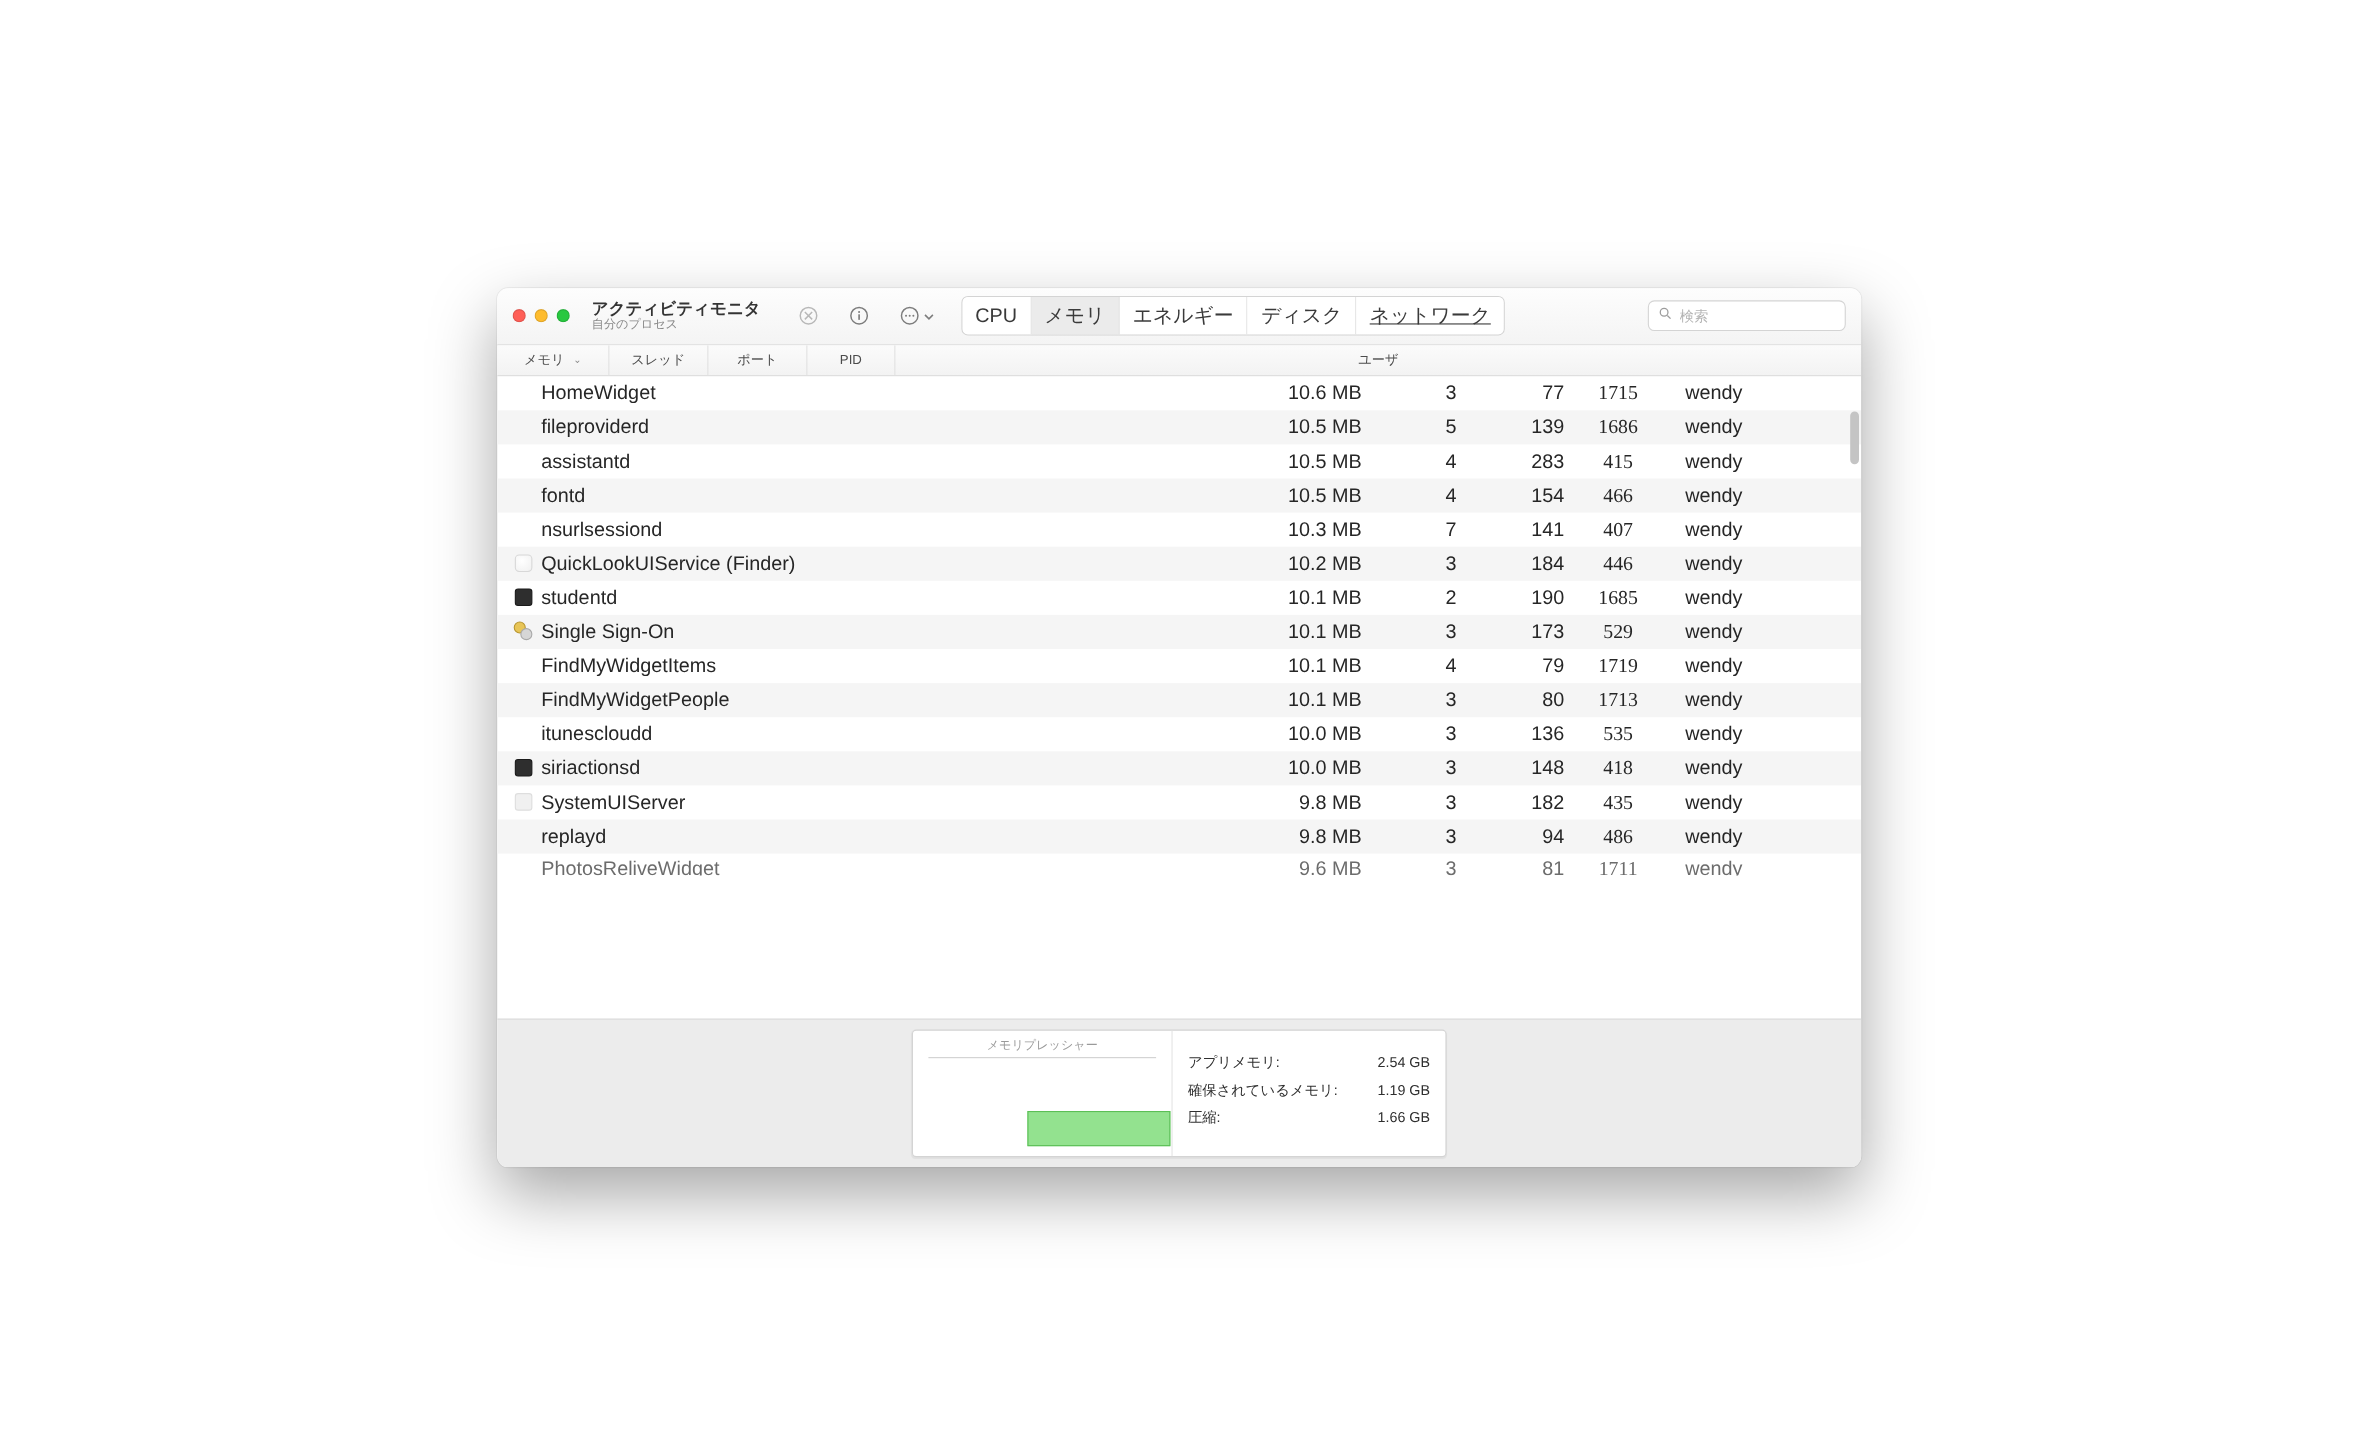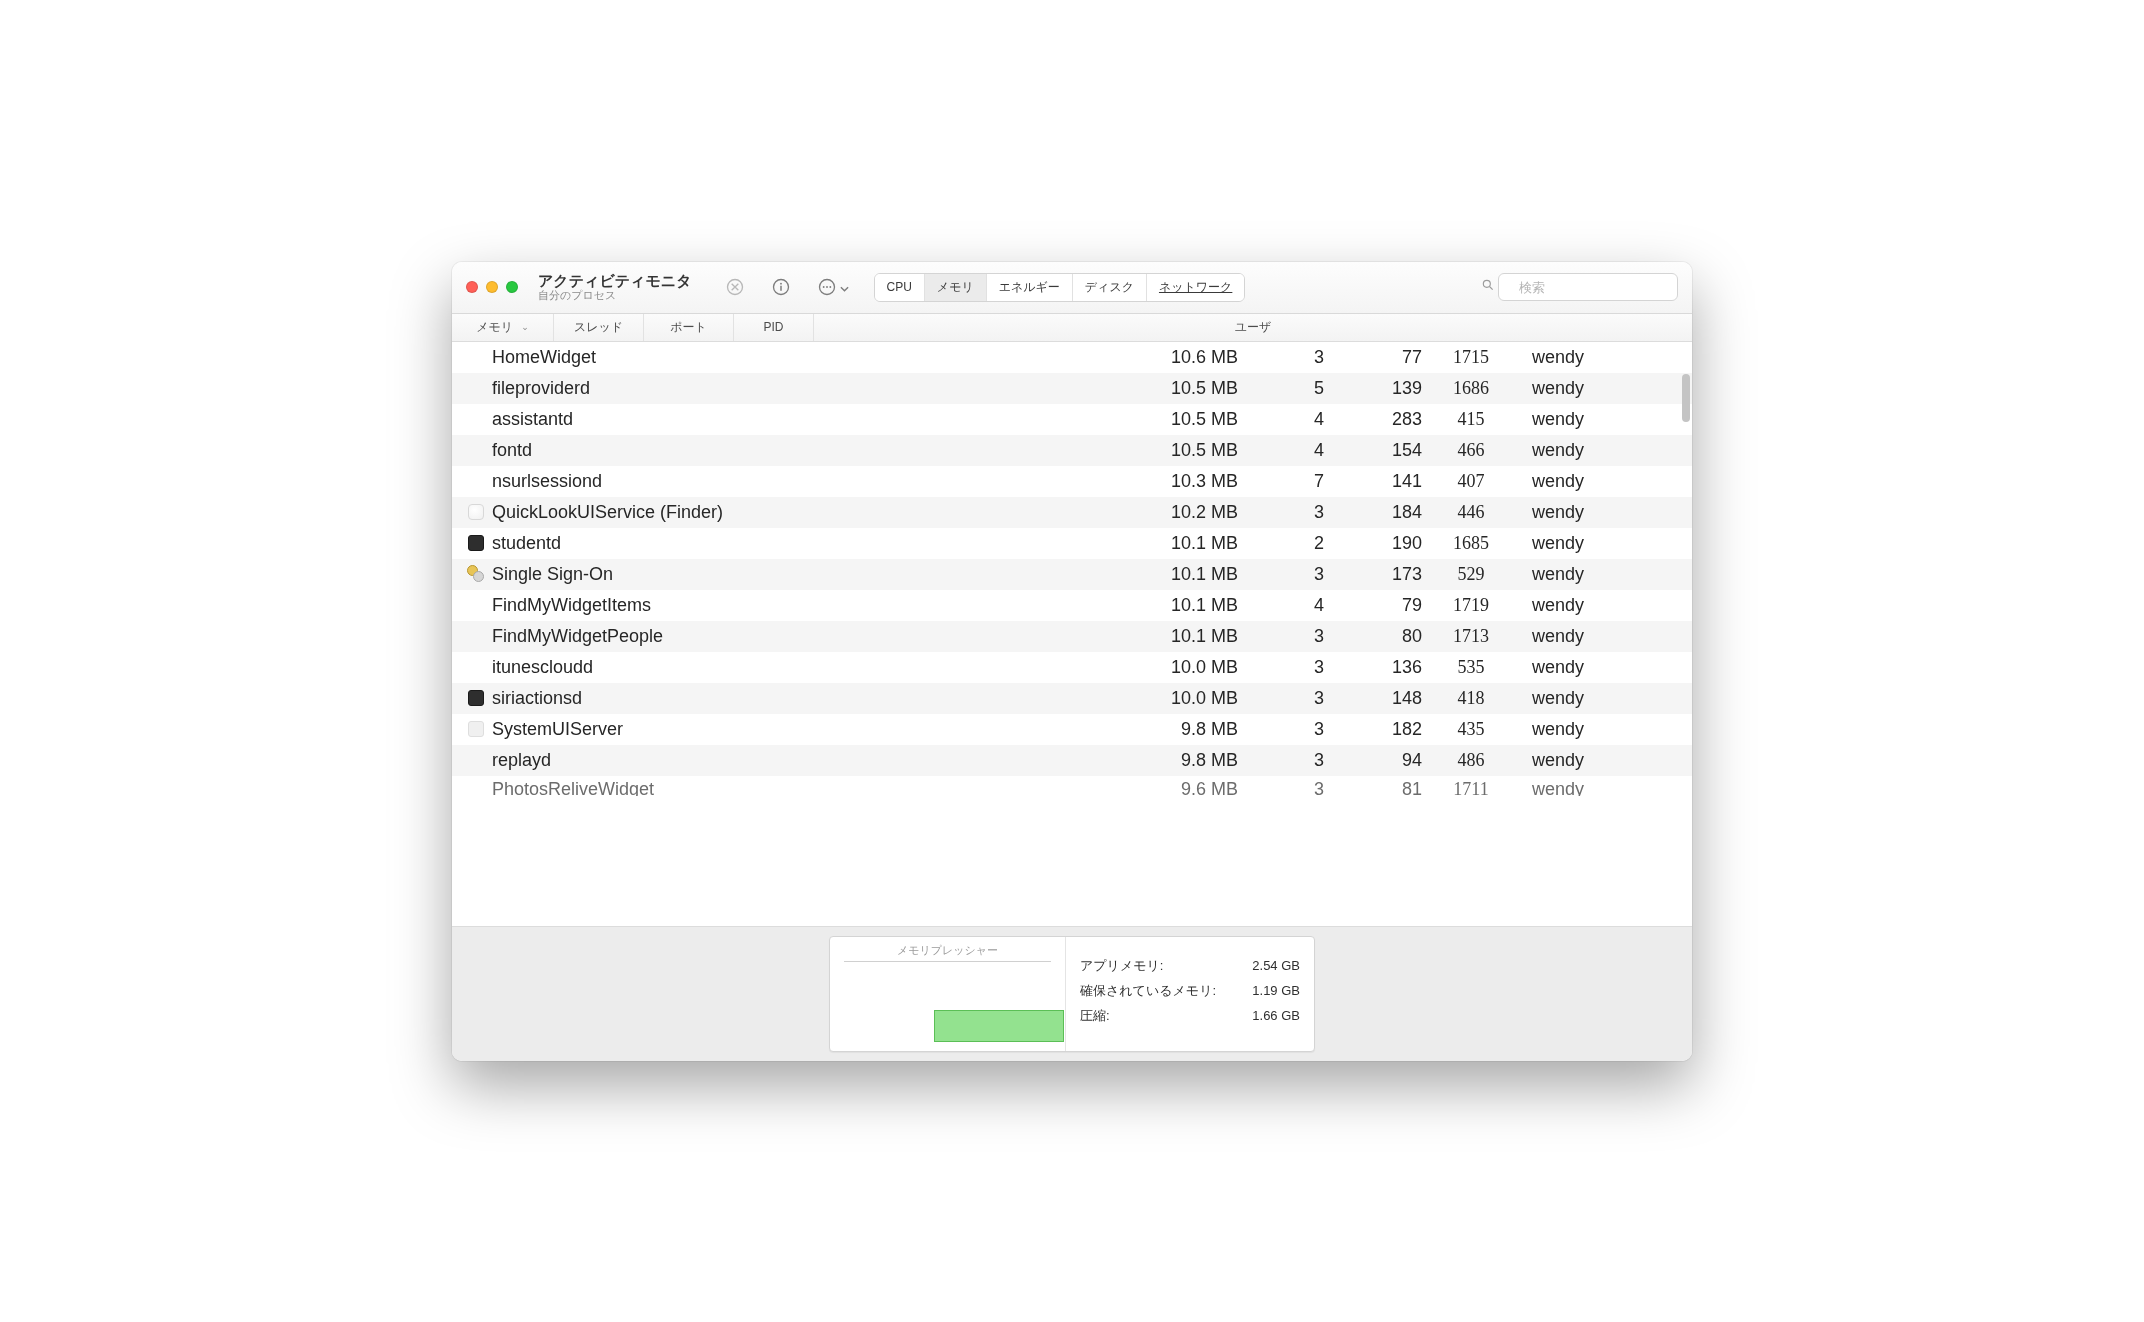--- a/index.html
+++ b/index.html
@@ -51,39 +51,38 @@
   .toolbtn.dropdown { width:46px; gap:3px; }
   .seg {
     display:flex;
     border:1px solid #d4d4d4;
     border-radius:6px;
     overflow:hidden;
     margin-left:6px;
   }
   .seg button {
     border:none; background:#fff;
-    font-size:12px; color:#3a3a3a;
+    font-size:18px; color:#3a3a3a;
     padding: 5px 12px;
     border-right:1px solid #e1e1e1;
     cursor:default;
     font-family:inherit;
   }
   .seg button:last-child { border-right:none;text-decoration:underline; }
   .seg button.active { background:#ebebeb; }
   .spacer { flex:1; }
   .search {
     display:flex; align-items:center;
     border:1px solid #d4d4d4;
     border-radius:6px;
     height:28px; width:180px;
     padding:0 8px;
     color:#9a9a9a;
-    gap:24px;
+    gap:6px;
     background:#fff;
-    justify-content:center;
   }
   .search input {
     border:none; outline:none; font-size:13px;
     background:transparent; flex:1; color:#333;
     font-family:inherit;
   }
   .search input::placeholder { color:#b4b4b4; }
 
   .headers {
     height:28px;

